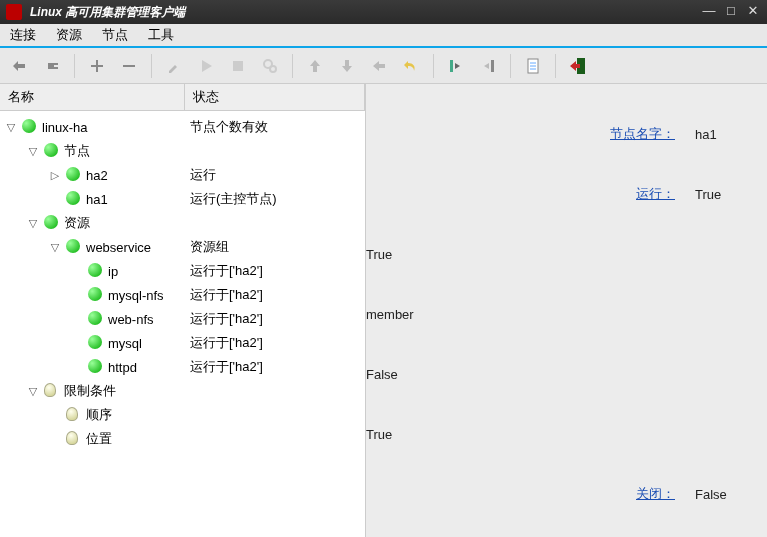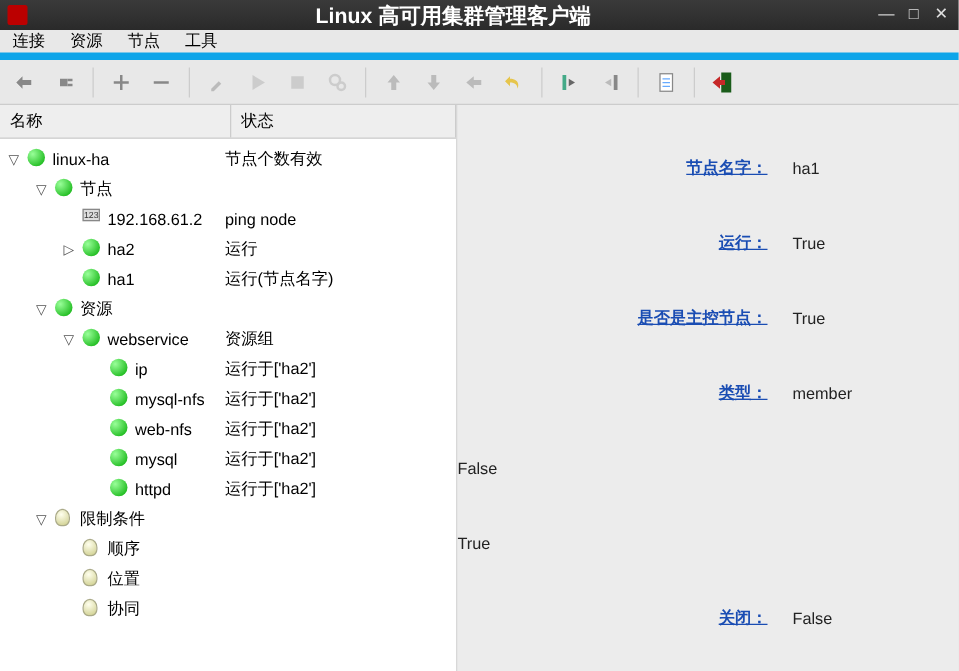--- a/index.html
+++ b/index.html
@@ -1,45 +1,45 @@
 <!DOCTYPE html>
 <html><head>
 <meta charset="utf-8">
 <style>
 * { margin: 0; padding: 0; box-sizing: border-box; font-family: "Microsoft YaHei", "SimSun", sans-serif; font-size: 13px; }
 body { background: #e8e8e8; width: 767px; height: 537px; overflow: hidden; }
 .titlebar { background: linear-gradient(#3a3a3a, #2a2a2a); color: #fff; height: 24px; display: flex; align-items: center; padding: 0 6px; }
 .titlebar .app-icon { width: 16px; height: 16px; background: #b00; border-radius: 2px; margin-right: 8px; }
-.titlebar .title { flex: 1; text-align: center; font-weight: bold; font-size: 17px; }
+.titlebar .title { flex: 1; font-weight: bold; font-size: 12px; font-style: italic; }
 .titlebar .win-btn { width: 16px; height: 16px; margin-left: 6px; cursor: pointer; color: #ddd; text-align: center; line-height: 14px; }
-.menubar { background: #e8e8e8; height: 24px; display: flex; align-items: center; border-bottom: 6px solid #0ea5e9; padding: 0 6px; gap: 12px; }
+.menubar { background: #e8e8e8; height: 24px; display: flex; align-items: center; border-bottom: 2px solid #0ea5e9; padding: 0 6px; gap: 12px; }
 .menubar span { cursor: pointer; padding: 2px 4px; }
 .toolbar { background: #e8e8e8; height: 36px; display: flex; align-items: center; border-bottom: 1px solid #ccc; padding: 0 6px; gap: 4px; }
 .toolbar .btn { width: 28px; height: 28px; display: flex; align-items: center; justify-content: center; cursor: pointer; border-radius: 3px; color: #888; }
 .toolbar .sep { width: 1px; height: 24px; background: #ccc; margin: 0 4px; }
 .main { display: flex; height: calc(537px - 24px - 24px - 36px); }
 .left { width: 366px; background: #fff; border-right: 1px solid #ccc; overflow: auto; }
 .headers { display: flex; background: #eee; border-bottom: 1px solid #ccc; }
 .headers .col { padding: 4px 8px; border-right: 1px solid #ccc; }
 .headers .col1 { width: 185px; }
 .headers .col2 { flex: 1; }
 .tree { padding: 4px 0; }
 .row { display: flex; align-items: center; height: 24px; padding-left: 4px; cursor: pointer; }
 .row .indent { display: inline-block; }
 .row .toggle { width: 14px; text-align: center; color: #555; cursor: pointer; font-size: 11px; }
 .row .icon { width: 16px; height: 16px; margin: 0 4px; display: inline-block; }
 .row .name { flex: 0 0 auto; }
-.row .status { position: absolute; left: 180px; }
+.row .status { position: absolute; left: 190px; }
 .row { position: relative; }
 .dot-green { background: radial-gradient(circle at 30% 30%, #9f9, #0a0); border-radius: 50%; width: 14px; height: 14px; }
 .bulb { background: radial-gradient(circle at 40% 30%, #ffe, #cc8); border-radius: 50% 50% 40% 40%; width: 12px; height: 14px; border: 1px solid #aa8; }
 .ip-icon { background: #ddd; border: 1px solid #888; width: 14px; height: 10px; font-size: 7px; text-align: center; line-height: 9px; color: #333; }
 .right { flex: 1; background: #ececec; overflow: auto; padding-top: 20px; }
 .prop { display: flex; align-items: center; height: 60px; }
-.prop .label { width: 268px; text-align: right; color: #1a4db3; text-decoration: underline; cursor: pointer; padding-right: 20px; font-weight: bold; }
+.prop .label { width: 329px; text-align: right; color: #1a4db3; text-decoration: underline; cursor: pointer; padding-right: 20px; }
 .prop .value { color: #222; }
 svg { display: block; }
 </style>
 </head>
 <body>
 
 <div class="titlebar">
   <div class="app-icon"></div>
   <div class="title">Linux 高可用集群管理客户端</div>
   <div class="win-btn">—</div>
@@ -172,44 +172,35 @@
           <span class="indent" style="width: 22px;"></span>
           <span class="toggle">▽</span>
           <span class="icon">
             <div class="dot-green"></div>
           </span>
           <span class="name">节点</span>
           <span class="status"></span>
         </div>
         <div class="row">
           <span class="indent" style="width: 44px;"></span>
-          <span class="toggle"></span>
-          <span class="icon">
-            <div class="ip-icon">123</div>
-          </span>
-          <span class="name">192.168.61.2</span>
-          <span class="status">ping node</span>
-        </div>
-        <div class="row">
-          <span class="indent" style="width: 44px;"></span>
           <span class="toggle">▷</span>
           <span class="icon">
             <div class="dot-green"></div>
           </span>
           <span class="name">ha2</span>
           <span class="status">运行</span>
         </div>
         <div class="row">
           <span class="indent" style="width: 44px;"></span>
           <span class="toggle"></span>
           <span class="icon">
             <div class="dot-green"></div>
           </span>
           <span class="name">ha1</span>
-          <span class="status">运行(节点名字)</span>
+          <span class="status">运行(主控节点)</span>
         </div>
         <div class="row">
           <span class="indent" style="width: 22px;"></span>
           <span class="toggle">▽</span>
           <span class="icon">
             <div class="dot-green"></div>
           </span>
           <span class="name">资源</span>
           <span class="status"></span>
         </div>
@@ -287,46 +278,35 @@
         </div>
         <div class="row">
           <span class="indent" style="width: 44px;"></span>
           <span class="toggle"></span>
           <span class="icon">
             <div class="bulb"></div>
           </span>
           <span class="name">位置</span>
           <span class="status"></span>
         </div>
-        <div class="row">
-          <span class="indent" style="width: 44px;"></span>
-          <span class="toggle"></span>
-          <span class="icon">
-            <div class="bulb"></div>
-          </span>
-          <span class="name">协同</span>
-          <span class="status"></span>
-        </div>
       </div>
   </div>
   <div class="right" id="props">
       <div class="prop">
         <div class="label">节点名字：</div>
         <div class="value">ha1</div>
       </div>
       <div class="prop">
         <div class="label">运行：</div>
         <div class="value">True</div>
       </div>
       <div class="prop">
-        <div class="label">是否是主控节点：</div>
         <div class="value">True</div>
       </div>
       <div class="prop">
-        <div class="label">类型：</div>
         <div class="value">member</div>
       </div>
       <div class="prop">
         <div class="value">False</div>
       </div>
       <div class="prop">
         <div class="value">True</div>
       </div>
       <div class="prop">
         <div class="label">关闭：</div>

